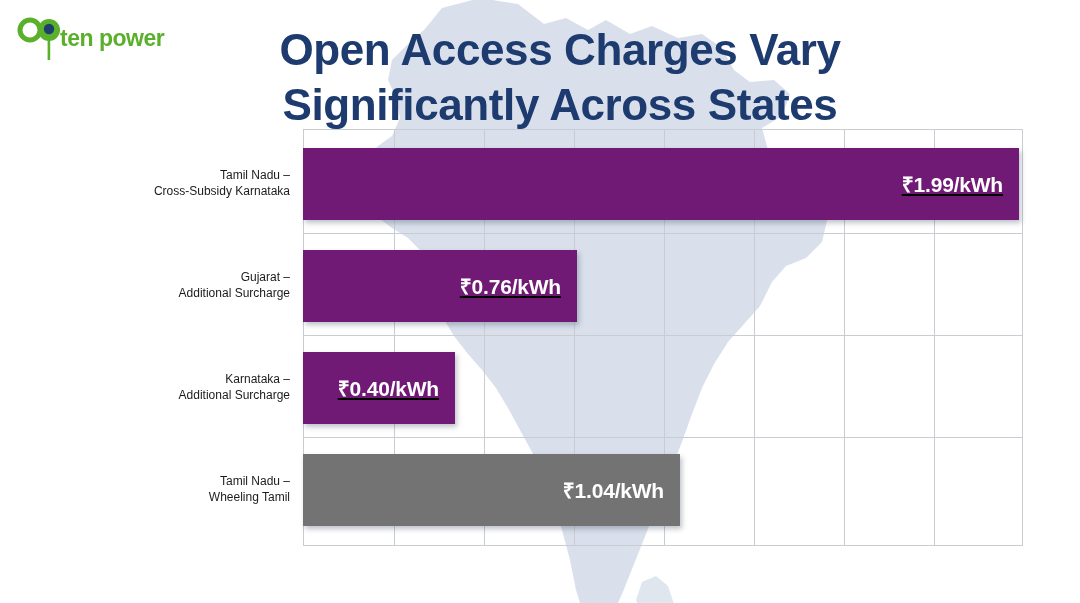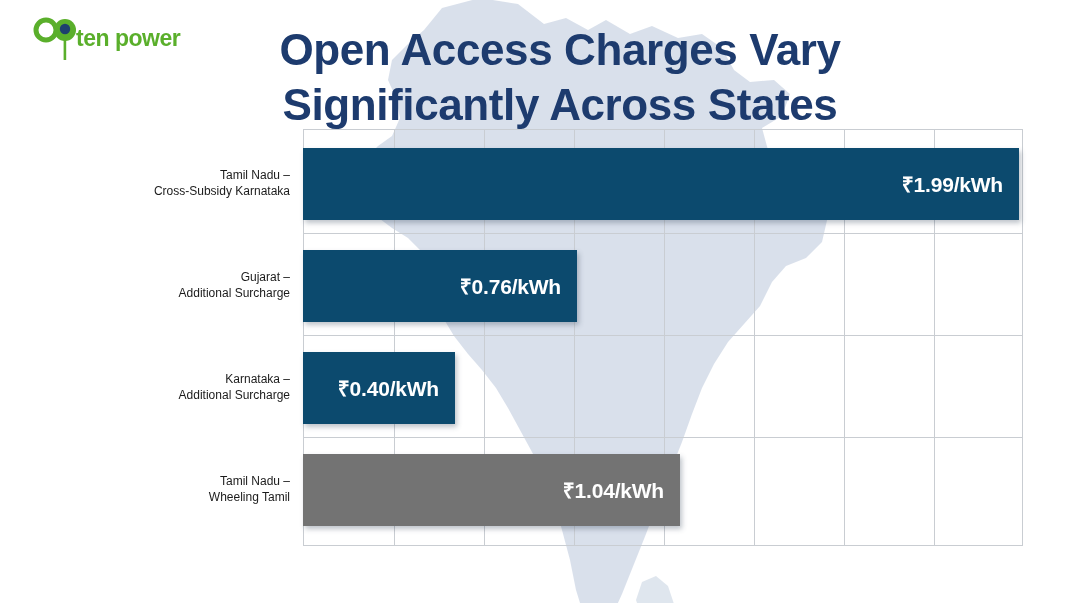--- a/index.html
+++ b/index.html
@@ -37,21 +37,21 @@
   }
   .map-watermark svg {
     display: block;
     width: 100%;
     height: 100%;
   }
 
   
   .logo {
     position: absolute;
-    left: 32px;
+    left: 16px;
     top: 16px;
     z-index: 6;
     height: 44px;
     display: flex;
     align-items: flex-start;
   }
   .logo-svg { display: block; }
 
   
   .title-block {
@@ -131,21 +131,21 @@
     left: 303px;
     top: 50%;
     transform: translateY(-50%);
     height: 72px;
     box-sizing: border-box;
     display: flex;
     align-items: center;
     justify-content: flex-end;
     box-shadow: 2px 3px 5px rgba(40,55,80,0.30);
   }
-  .bar.navy { background: #0c4a6e; }
+  .bar.navy { background: #701a75; text-decoration: underline; }
   .bar.orange { background: #737373; }
   .bar-value {
     color: #ffffff;
     font-size: 21px;
     font-weight: bold;
     padding-right: 16px;
     white-space: nowrap;
     letter-spacing: -0.2px;
   }
 </style>

